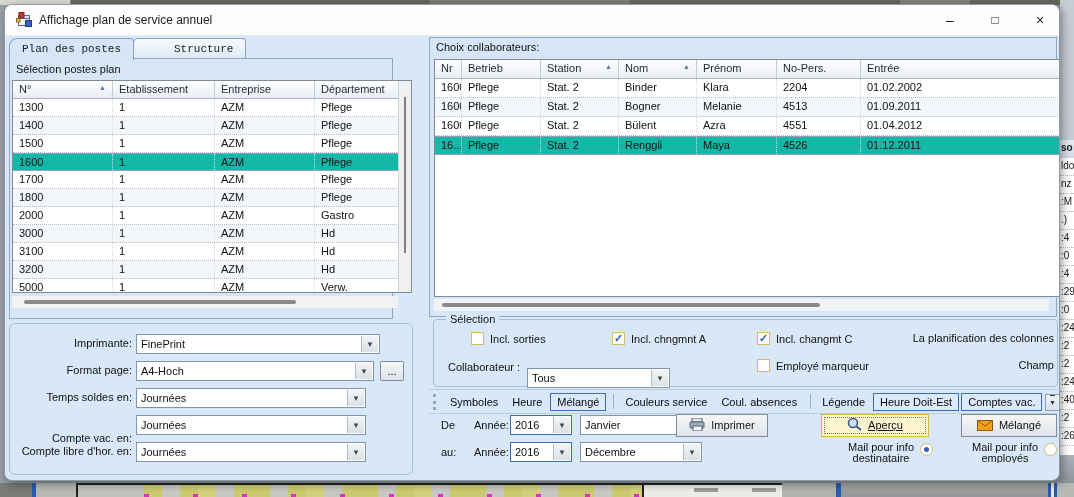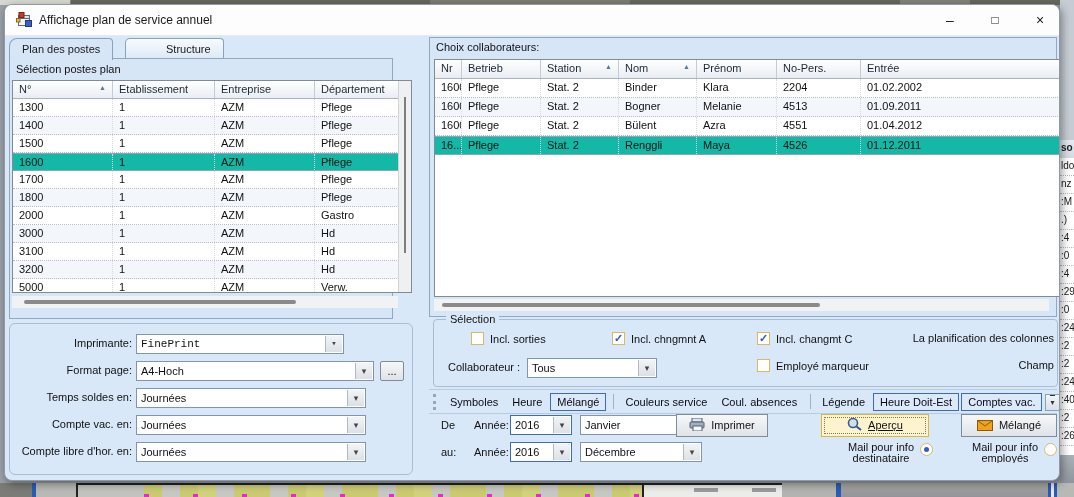--- a/index.html
+++ b/index.html
@@ -43,23 +43,23 @@
   #dialog{left:4px;top:4px;width:1056px;height:477px;background:#d9e8f8;border:1px solid #8f9aa6;
           border-radius:8px;box-shadow:2px 3px 8px rgba(0,0,0,.4);box-sizing:border-box;overflow:hidden;}
   #titlebar{left:0;top:0;width:100%;height:30px;background:#fdfdfd;border-bottom:1px solid #e7eaee;}
   #title-text{left:34px;top:8px;font-size:12px;color:#1a1a1a;}
   .winbtn{top:4px;width:36px;height:22px;text-align:center;line-height:22px;color:#222;cursor:default;}
   #btn-min{left:927px;font-size:14px;}
   #btn-max{left:972px;font-size:12px;}
   #btn-close{left:1017px;font-size:14px;}
   
   .tab{top:33px;height:20px;line-height:20px;padding:0 12px;background:linear-gradient(#f7fafd,#dde9f6);
-       border:1px solid #8aa0bc;border-bottom:none;border-radius:5px 4px 0 0;font-size:11px;color:#1a1a1a;}
+       border:1px solid #8aa0bc;border-bottom:none;border-radius:5px 4px 0 0;font-size:11px;color:#1a1a1a;font-family:Liberation Mono, monospace;}
   .tab.active{background:#d7e6f7;height:21px;z-index:2;border-radius:8px 4px 0 0;}
-  #tab1{left:4px;} #tab2{left:120px;padding-left:40px;}
+  #tab1{left:4px;} #tab2{left:128px;padding-left:40px;}
   #tabpage{left:4px;top:53px;width:384px;height:261px;background:#d7e6f7;border:1px solid #90a8c0;box-sizing:border-box;z-index:1;}
   #lp-group-label{left:6px;top:4px;}
   .tablebox{background:#fff;border:1px solid #828a94;box-sizing:border-box;overflow:hidden;}
   #ltable{left:2px;top:21px;width:400px;height:213px;}
   .thead{display:flex;height:17px;background:linear-gradient(#ffffff,#e9edf3);border-bottom:1px solid #aab4be;}
   .th{box-sizing:border-box;border-right:1px solid #c3ccd6;padding:2px 4px 0 6px;color:#1c2836;
       white-space:nowrap;overflow:hidden;position:relative;}
   .sort{position:absolute;right:6px;top:3px;font-size:7px;color:#5878a0;}
   .tbody{position:relative;overflow:hidden;}
   .tr{display:flex;height:17px;border-bottom:1px dotted #b7bdc5;background:#fff;}
@@ -286,36 +286,36 @@
     <div id="lt-vscroll" class="abs">
       <div id="lt-vthumb" class="abs"></div>
     </div>
     <div id="lt-hscroll" class="abs hscroll">
       <div class="hthumb"></div>
     </div>
   </div>
 
   <div id="lform" class="abs">
     <span class="abs flabel" style="top:13px;">Imprimante:</span>
-    <div class="abs combo" style="left:126px;top:10px;width:208px;font-family:Liberation Mono, monospace;">
+    <div class="abs combo" style="left:126px;top:10px;width:244px;">
       <span class="val">FinePrint</span>
       <span class="cbtn">▾</span>
     </div>
     <span class="abs flabel" style="top:40px;">Format page:</span>
     <div class="abs combo" style="left:126px;top:37px;width:238px;">
       <span class="val">A4-Hoch</span>
       <span class="cbtn">▾</span>
     </div>
     <div id="btn-browse" class="abs btn">...</div>
     <span class="abs flabel" style="top:67px;">Temps soldes en:</span>
     <div class="abs combo" style="left:126px;top:64px;width:230px;">
       <span class="val">Journées</span>
       <span class="cbtn">▾</span>
     </div>
-    <span class="abs flabel" style="top:94px;">Compte vac. en:</span>
+    <span class="abs flabel" style="top:108px;">Compte vac. en:</span>
     <div class="abs combo" style="left:126px;top:91px;width:230px;">
       <span class="val">Journées</span>
       <span class="cbtn">▾</span>
     </div>
     <span class="abs flabel" style="top:121px;">Compte libre d'hor. en:</span>
     <div class="abs combo" style="left:126px;top:118px;width:230px;">
       <span class="val">Journées</span>
       <span class="cbtn">▾</span>
     </div>
   </div>
@@ -385,21 +385,21 @@
   <div id="selgroup" class="abs">
     <span id="sel-label" class="abs">Sélection</span>
     <div class="abs cb" style="left:37px;top:12px;"></div>
     <span class="abs" style="left:56px;top:13px;">Incl. sorties</span>
     <div class="abs cb" style="left:178px;top:12px;"><span class="cbmark">✓</span></div>
     <span class="abs" style="left:197px;top:13px;">Incl. chngmnt A</span>
     <div class="abs cb" style="left:323px;top:12px;"><span class="cbmark">✓</span></div>
     <span class="abs" style="left:342px;top:13px;">Incl. changmt C</span>
     <span class="abs note" style="left:440px;top:12px;width:180px;">La planification des colonnes</span>
     <span class="abs" style="left:14px;top:41px;">Collaborateur :</span>
-    <div class="abs combo" style="left:93px;top:38px;width:130px;">
+    <div class="abs combo" style="left:93px;top:48px;width:143px;">
       <span class="val">Tous</span>
       <span class="cbtn">▾</span>
     </div>
     <div class="abs cb" style="left:323px;top:39px;"></div>
     <span class="abs" style="left:342px;top:40px;">Employé marqueur</span>
     <span class="abs note" style="left:440px;top:39px;width:180px;">Champ</span>
   </div>
 
   <div id="viewbar" class="abs">
     <span id="vb-handle"></span>

